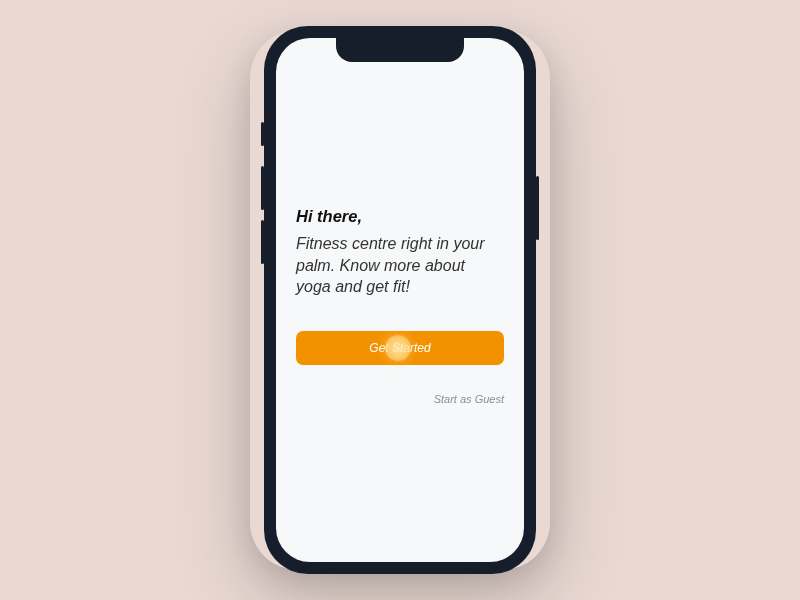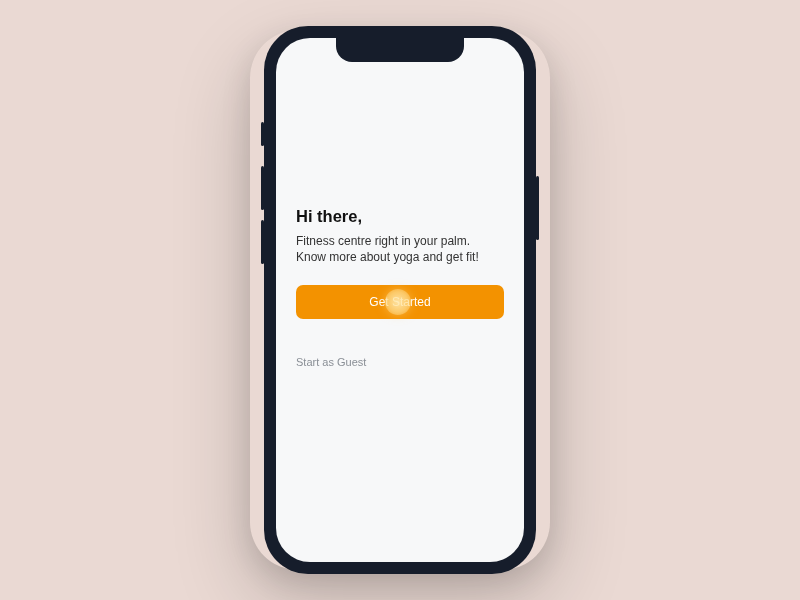--- a/index.html
+++ b/index.html
@@ -1,15 +1,15 @@
 <!DOCTYPE html>
 <html><head>
   <meta charset="utf-8">
   <style>
-    * { margin: 0; padding: 0; box-sizing: border-box; }
+    * { margin: 0; padding: 0; box-sizing: border-box; font-style: italic; }
     body {
       width: 800px; height: 600px;
       background: #ead9d3;
       display: flex; align-items: center; justify-content: center;
       font-family: -apple-system, BlinkMacSystemFont, "Segoe UI", Arial, sans-serif;
       overflow: hidden;
     }
     .phone-shadow {
       position: absolute;
       width: 300px; height: 540px;
@@ -56,43 +56,43 @@
       top: 168px;
     }
     .heading {
       font-size: 16.5px;
       font-weight: 700;
       color: #111;
       line-height: 1.28;
       margin-bottom: 6px;
     }
     .subtext {
-      font-size: 12px;
+      font-size: 16px;
       color: #333;
       line-height: 1.35;
-      margin-bottom: 20px;
+      margin-bottom: 33px;
       max-width: 195px;
     }
     .primary-btn {
       width: 100%;
       height: 34px;
       background: #f39200;
       color: #fff;
       border-radius: 7px;
       font-size: 12px;
       font-weight: 500;
       display: flex; align-items: center; justify-content: center;
       cursor: pointer;
       position: relative;
     }
     .guest-link {
-      text-align: left;
+      text-align: right;
       font-size: 11px;
       color: #8a8f96;
-      margin-top: 37px;
+      margin-top: 28px;
       cursor: pointer;
     }
     .tap-indicator {
       position: absolute;
       top: 50%; left: 50%;
       transform: translate(-58%, -50%);
       width: 26px; height: 26px;
       border-radius: 50%;
       background: radial-gradient(circle, rgba(255,235,180,0.9) 0%, rgba(255,220,140,0.75) 55%, rgba(255,210,120,0.25) 100%);
       box-shadow: 0 0 10px rgba(255,210,120,0.5);

